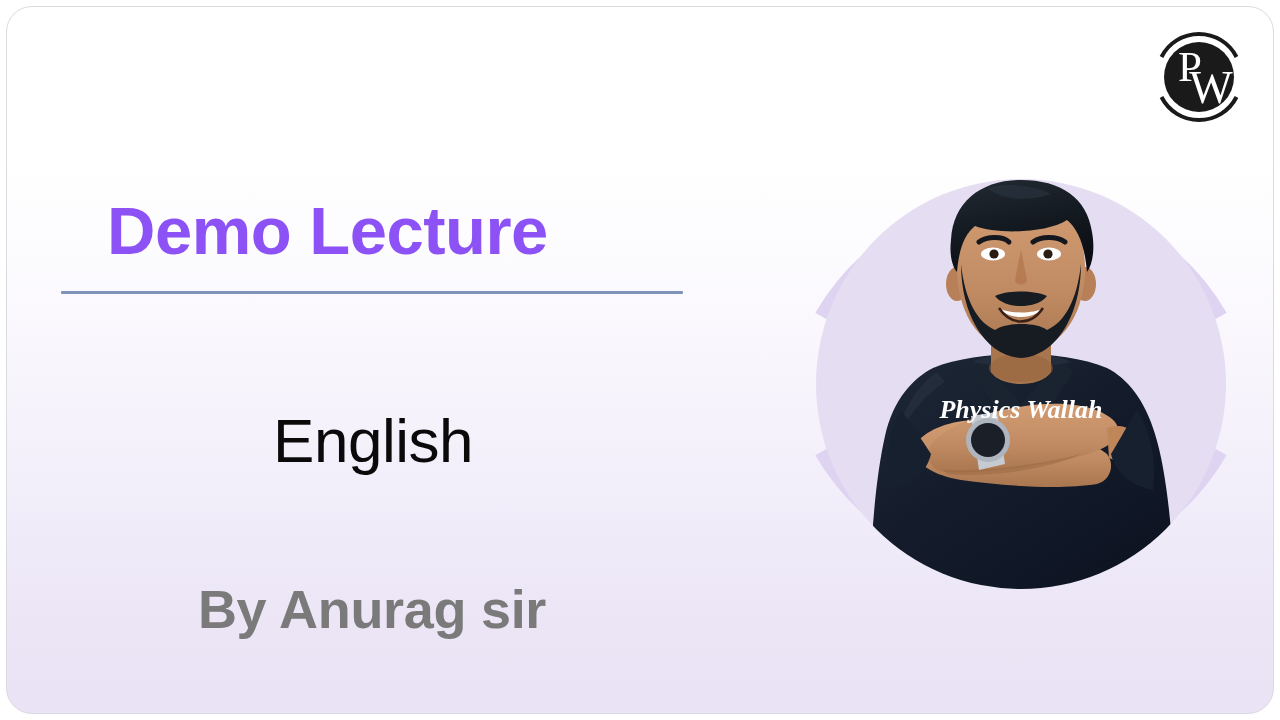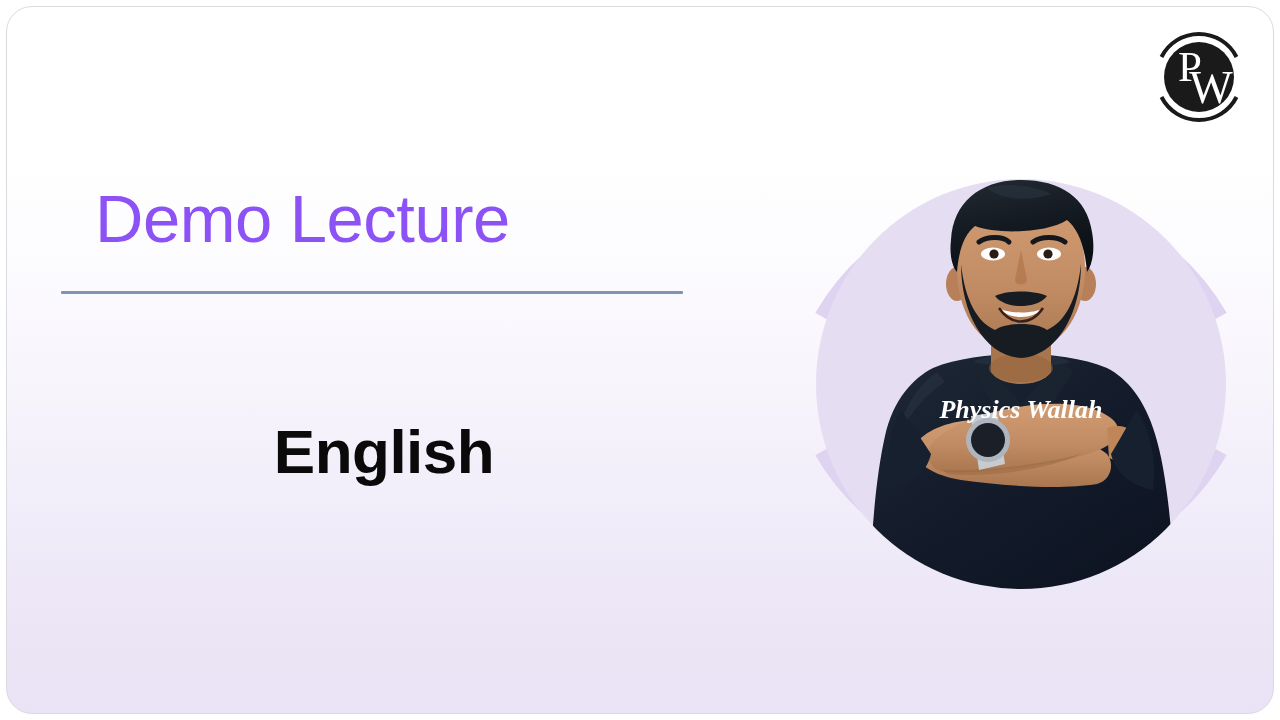--- a/index.html
+++ b/index.html
@@ -47,23 +47,23 @@
     left: 0px;
     top: 0px;
     width: 730px;
     height: 708px;
   }
 
   .title {
     position: absolute;
     left: 88px;
     top: 178px;
-    margin: 0;
+    margin: 12px;
     font-size: 67px;
-    font-weight: 400;
+    font-weight: 700;
     letter-spacing: -0.5px;
     color: #8C52F5;
     line-height: 1;
     white-space: nowrap;
   }
 
   .title-rule {
     position: absolute;
     left: 54px;
     top: 284px;
@@ -71,24 +71,24 @@
     height: 3px;
     background: #7E93B7;
     border-radius: 1px;
   }
 
   .subject {
     position: absolute;
     left: 54px;
     top: 398px;
     width: 622px;
-    margin: 12px;
+    margin: 1px;
     text-align: center;
     font-size: 62px;
-    font-weight: 700;
+    font-weight: 400;
     letter-spacing: -0.5px;
     color: #0a0a0a;
     line-height: 1.12;
   }
 
   .presenter {
     position: absolute;
     left: 54px;
     top: 572px;
     width: 622px;
@@ -149,20 +149,21 @@
   </div>
 
   <div class="text-col">
 
     <h1 class="title">Demo Lecture</h1>
 
     <div class="title-rule"></div>
 
     <h2 class="subject">English</h2>
 
+    <p class="presenter">By Anurag sir</p>
   </div>
 
   <div class="portrait-block">
 
     <svg class="ring-svg" viewBox="0 0 478 478" aria-hidden="true">
       <g fill="none" stroke="#DED3F0" stroke-width="13" stroke-linecap="butt">
         <path d="M 39 171 A 231 231 0 0 1 439 171"></path>
         <path d="M 39 307 A 231 231 0 0 0 439 307"></path>
       </g>
       <circle cx="239" cy="239" r="205" fill="#E5DDF2"></circle>

